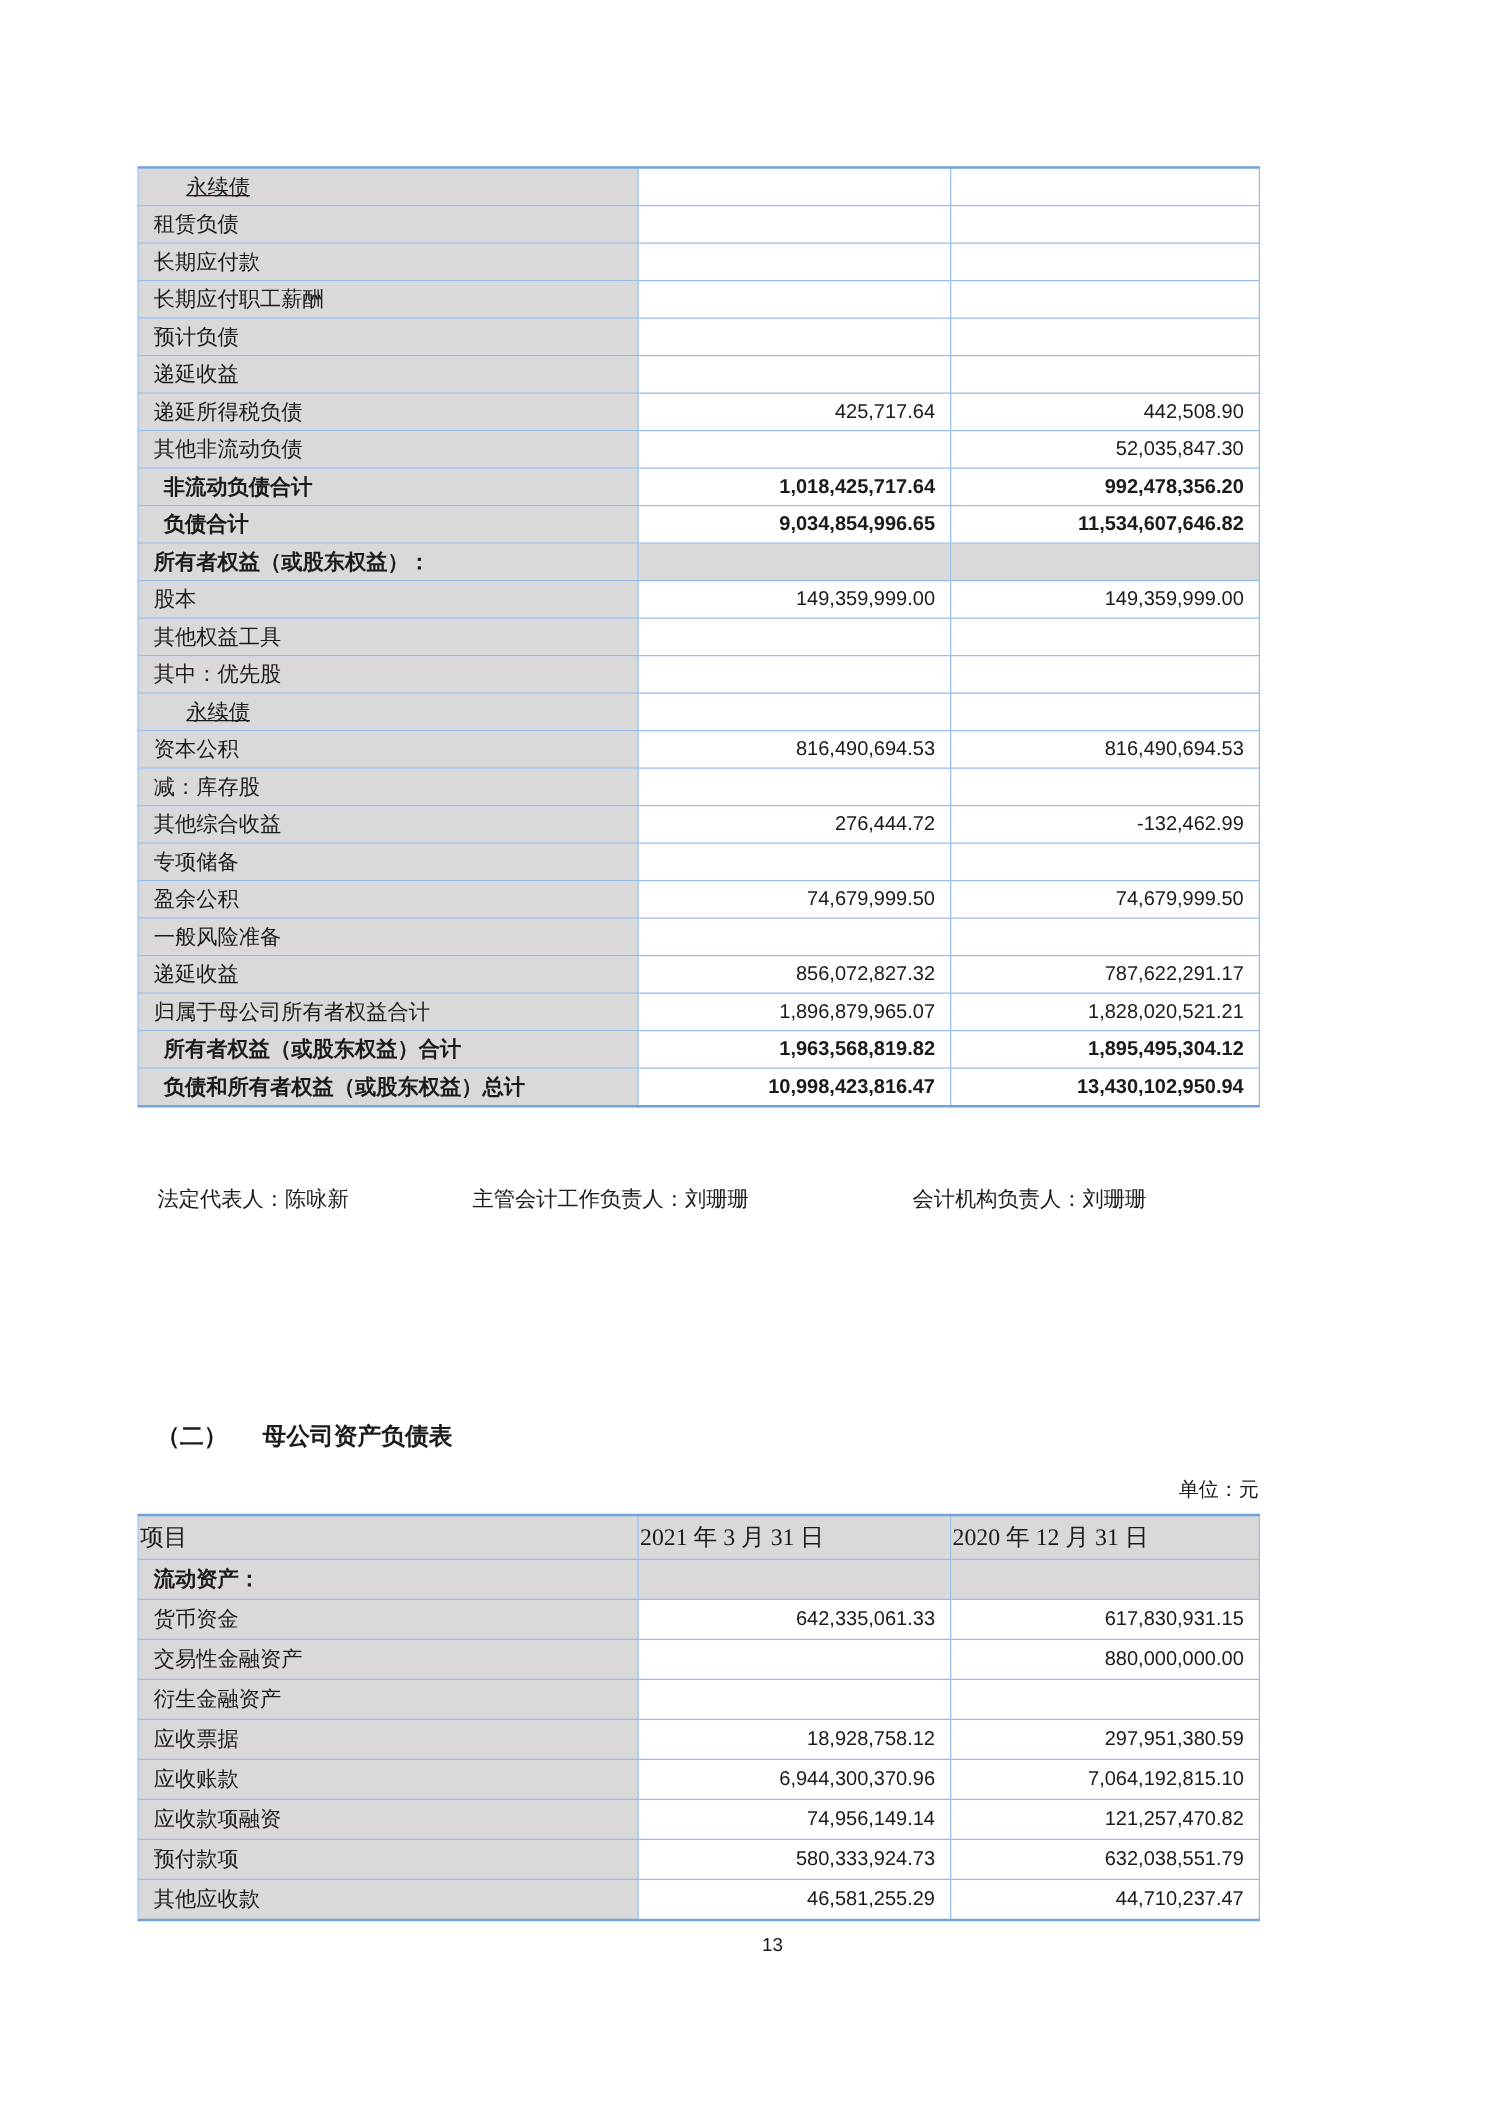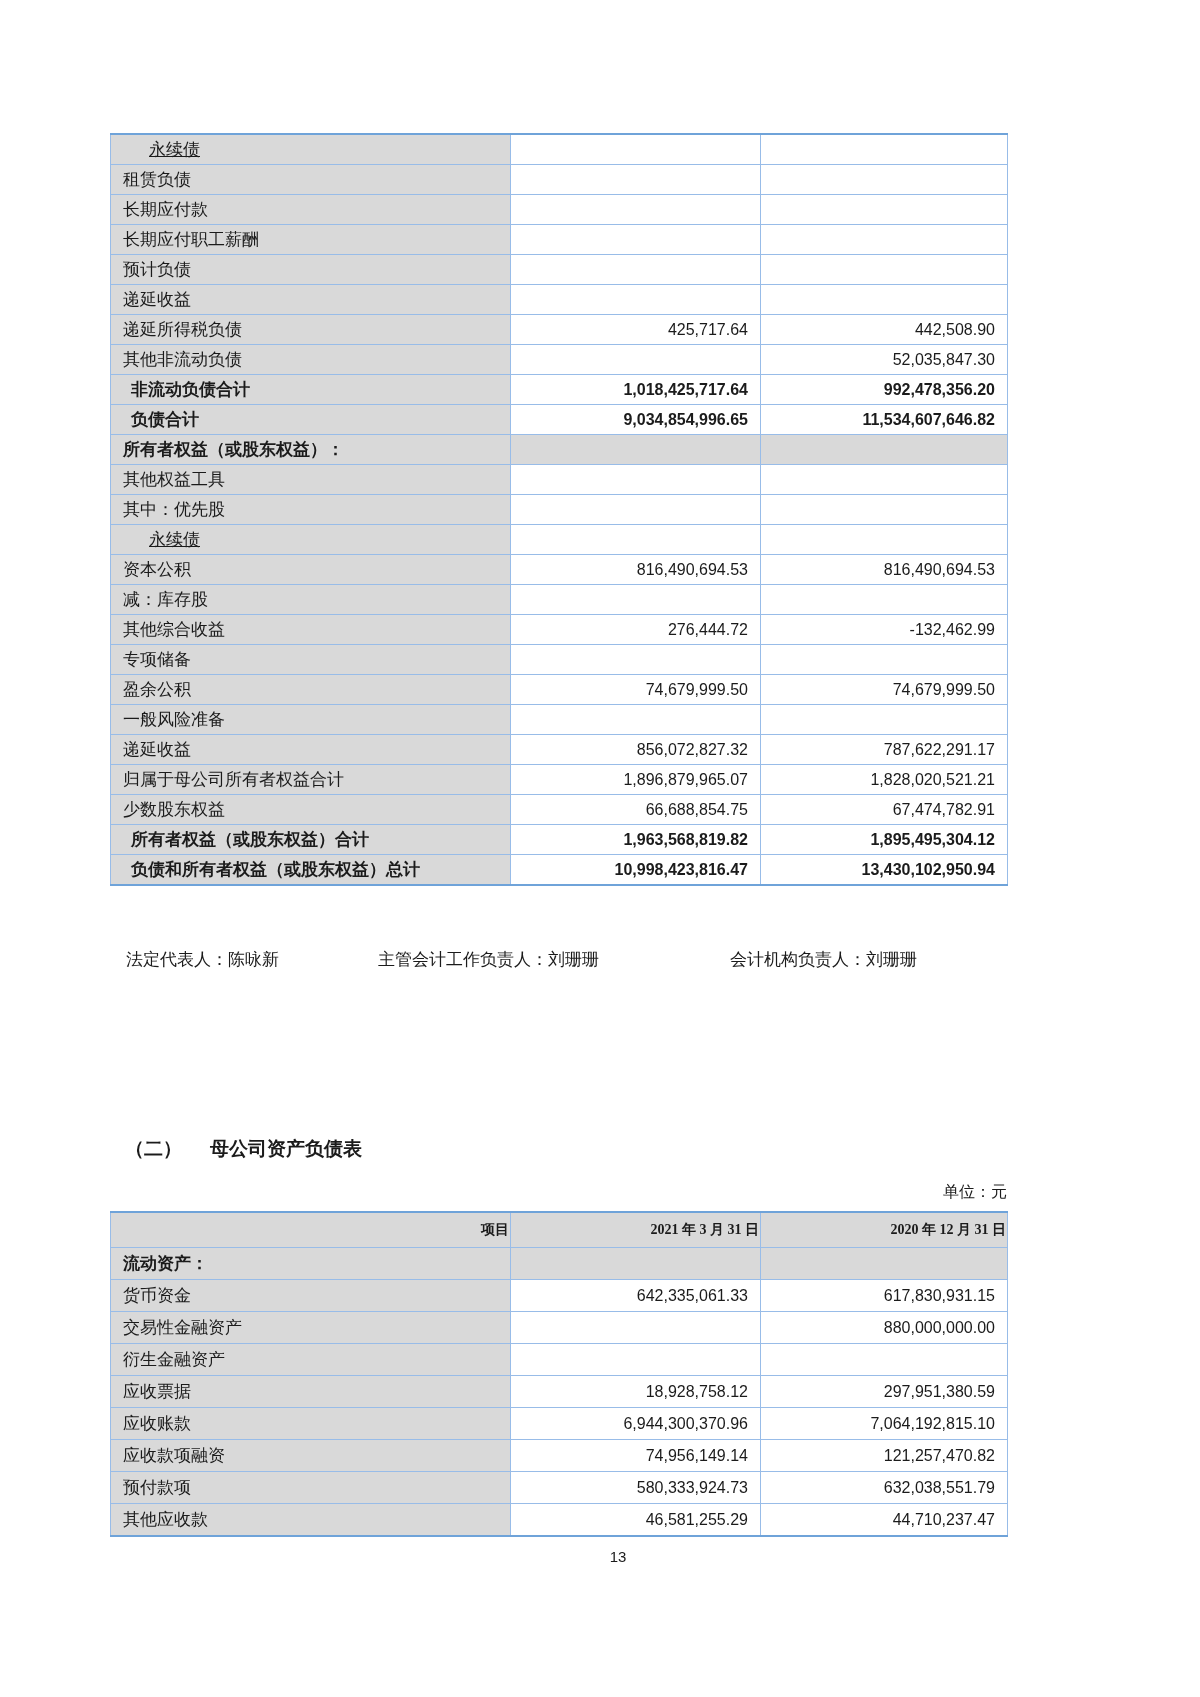--- a/index.html
+++ b/index.html
@@ -21,23 +21,23 @@
     border-bottom:2px solid #6fa3d9;
   }
   #table1 { top:133px; }
   #table2 { top:1211px; }
   .fin-table td, .fin-table th { border:1px solid #98bce8; overflow:hidden; white-space:nowrap; }
   #table1 td { height:29px; }
   #table2 td { height:31px; }
   #table2 thead th {
     height:32px;
     background:#d9d9d9;
-    font-weight:bold;
-    font-size:14px;
-    text-align:right;
+    font-weight:normal;
+    font-size:19px;
+    text-align:left;
   }
   .c-label {
     background:#d9d9d9;
     font-size:17px;
     padding:0 4px 0 12px;
     text-align:left;
     vertical-align:middle;
   }
   .c-val {
     background:#ffffff;
@@ -144,20 +144,25 @@
         <td class="c-label">负债合计</td>
         <td class="c-val">9,034,854,996.65</td>
         <td class="c-val">11,534,607,646.82</td>
       </tr>
       <tr class="section">
         <td class="c-label">所有者权益（或股东权益）：</td>
         <td class="c-val"></td>
         <td class="c-val"></td>
       </tr>
       <tr class="item">
+        <td class="c-label">股本</td>
+        <td class="c-val">149,359,999.00</td>
+        <td class="c-val">149,359,999.00</td>
+      </tr>
+      <tr class="item">
         <td class="c-label">其他权益工具</td>
         <td class="c-val"></td>
         <td class="c-val"></td>
       </tr>
       <tr class="item">
         <td class="c-label">其中：优先股</td>
         <td class="c-val"></td>
         <td class="c-val"></td>
       </tr>
       <tr class="sub">
@@ -197,25 +202,20 @@
       </tr>
       <tr class="item">
         <td class="c-label">递延收益</td>
         <td class="c-val">856,072,827.32</td>
         <td class="c-val">787,622,291.17</td>
       </tr>
       <tr class="item">
         <td class="c-label">归属于母公司所有者权益合计</td>
         <td class="c-val">1,896,879,965.07</td>
         <td class="c-val">1,828,020,521.21</td>
-      </tr>
-      <tr class="item">
-        <td class="c-label">少数股东权益</td>
-        <td class="c-val">66,688,854.75</td>
-        <td class="c-val">67,474,782.91</td>
       </tr>
       <tr class="total">
         <td class="c-label">所有者权益（或股东权益）合计</td>
         <td class="c-val">1,963,568,819.82</td>
         <td class="c-val">1,895,495,304.12</td>
       </tr>
       <tr class="total">
         <td class="c-label">负债和所有者权益（或股东权益）总计</td>
         <td class="c-val">10,998,423,816.47</td>
         <td class="c-val">13,430,102,950.94</td>

